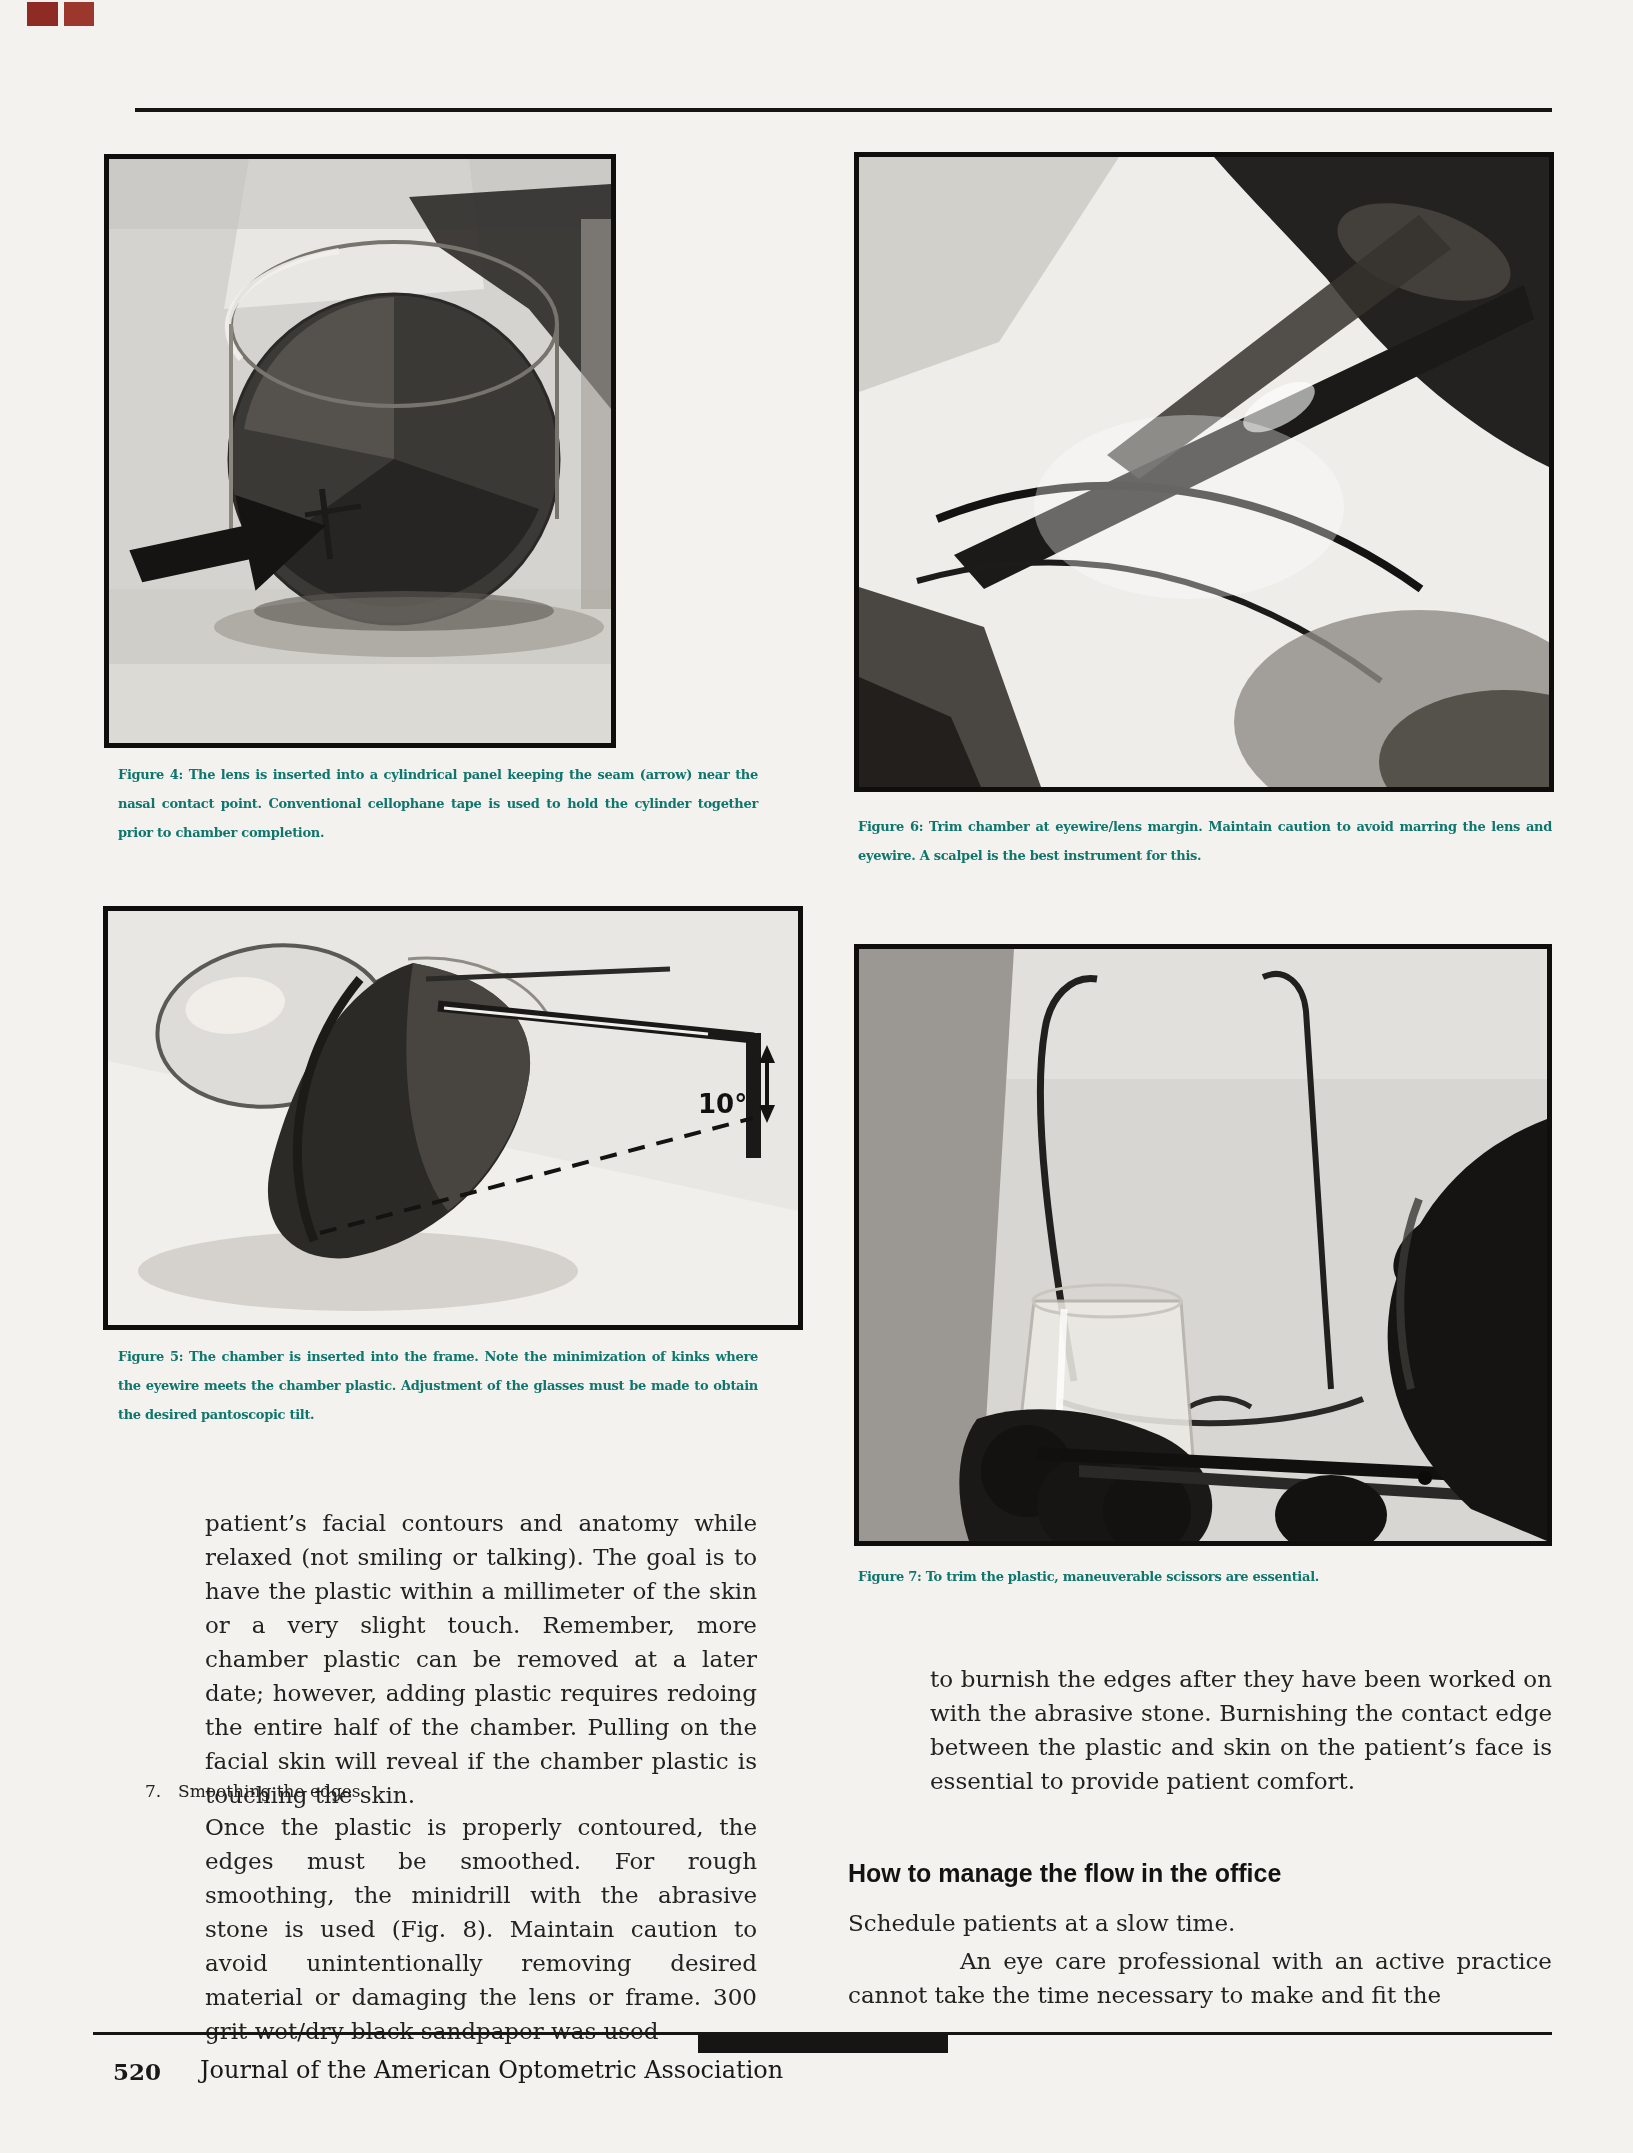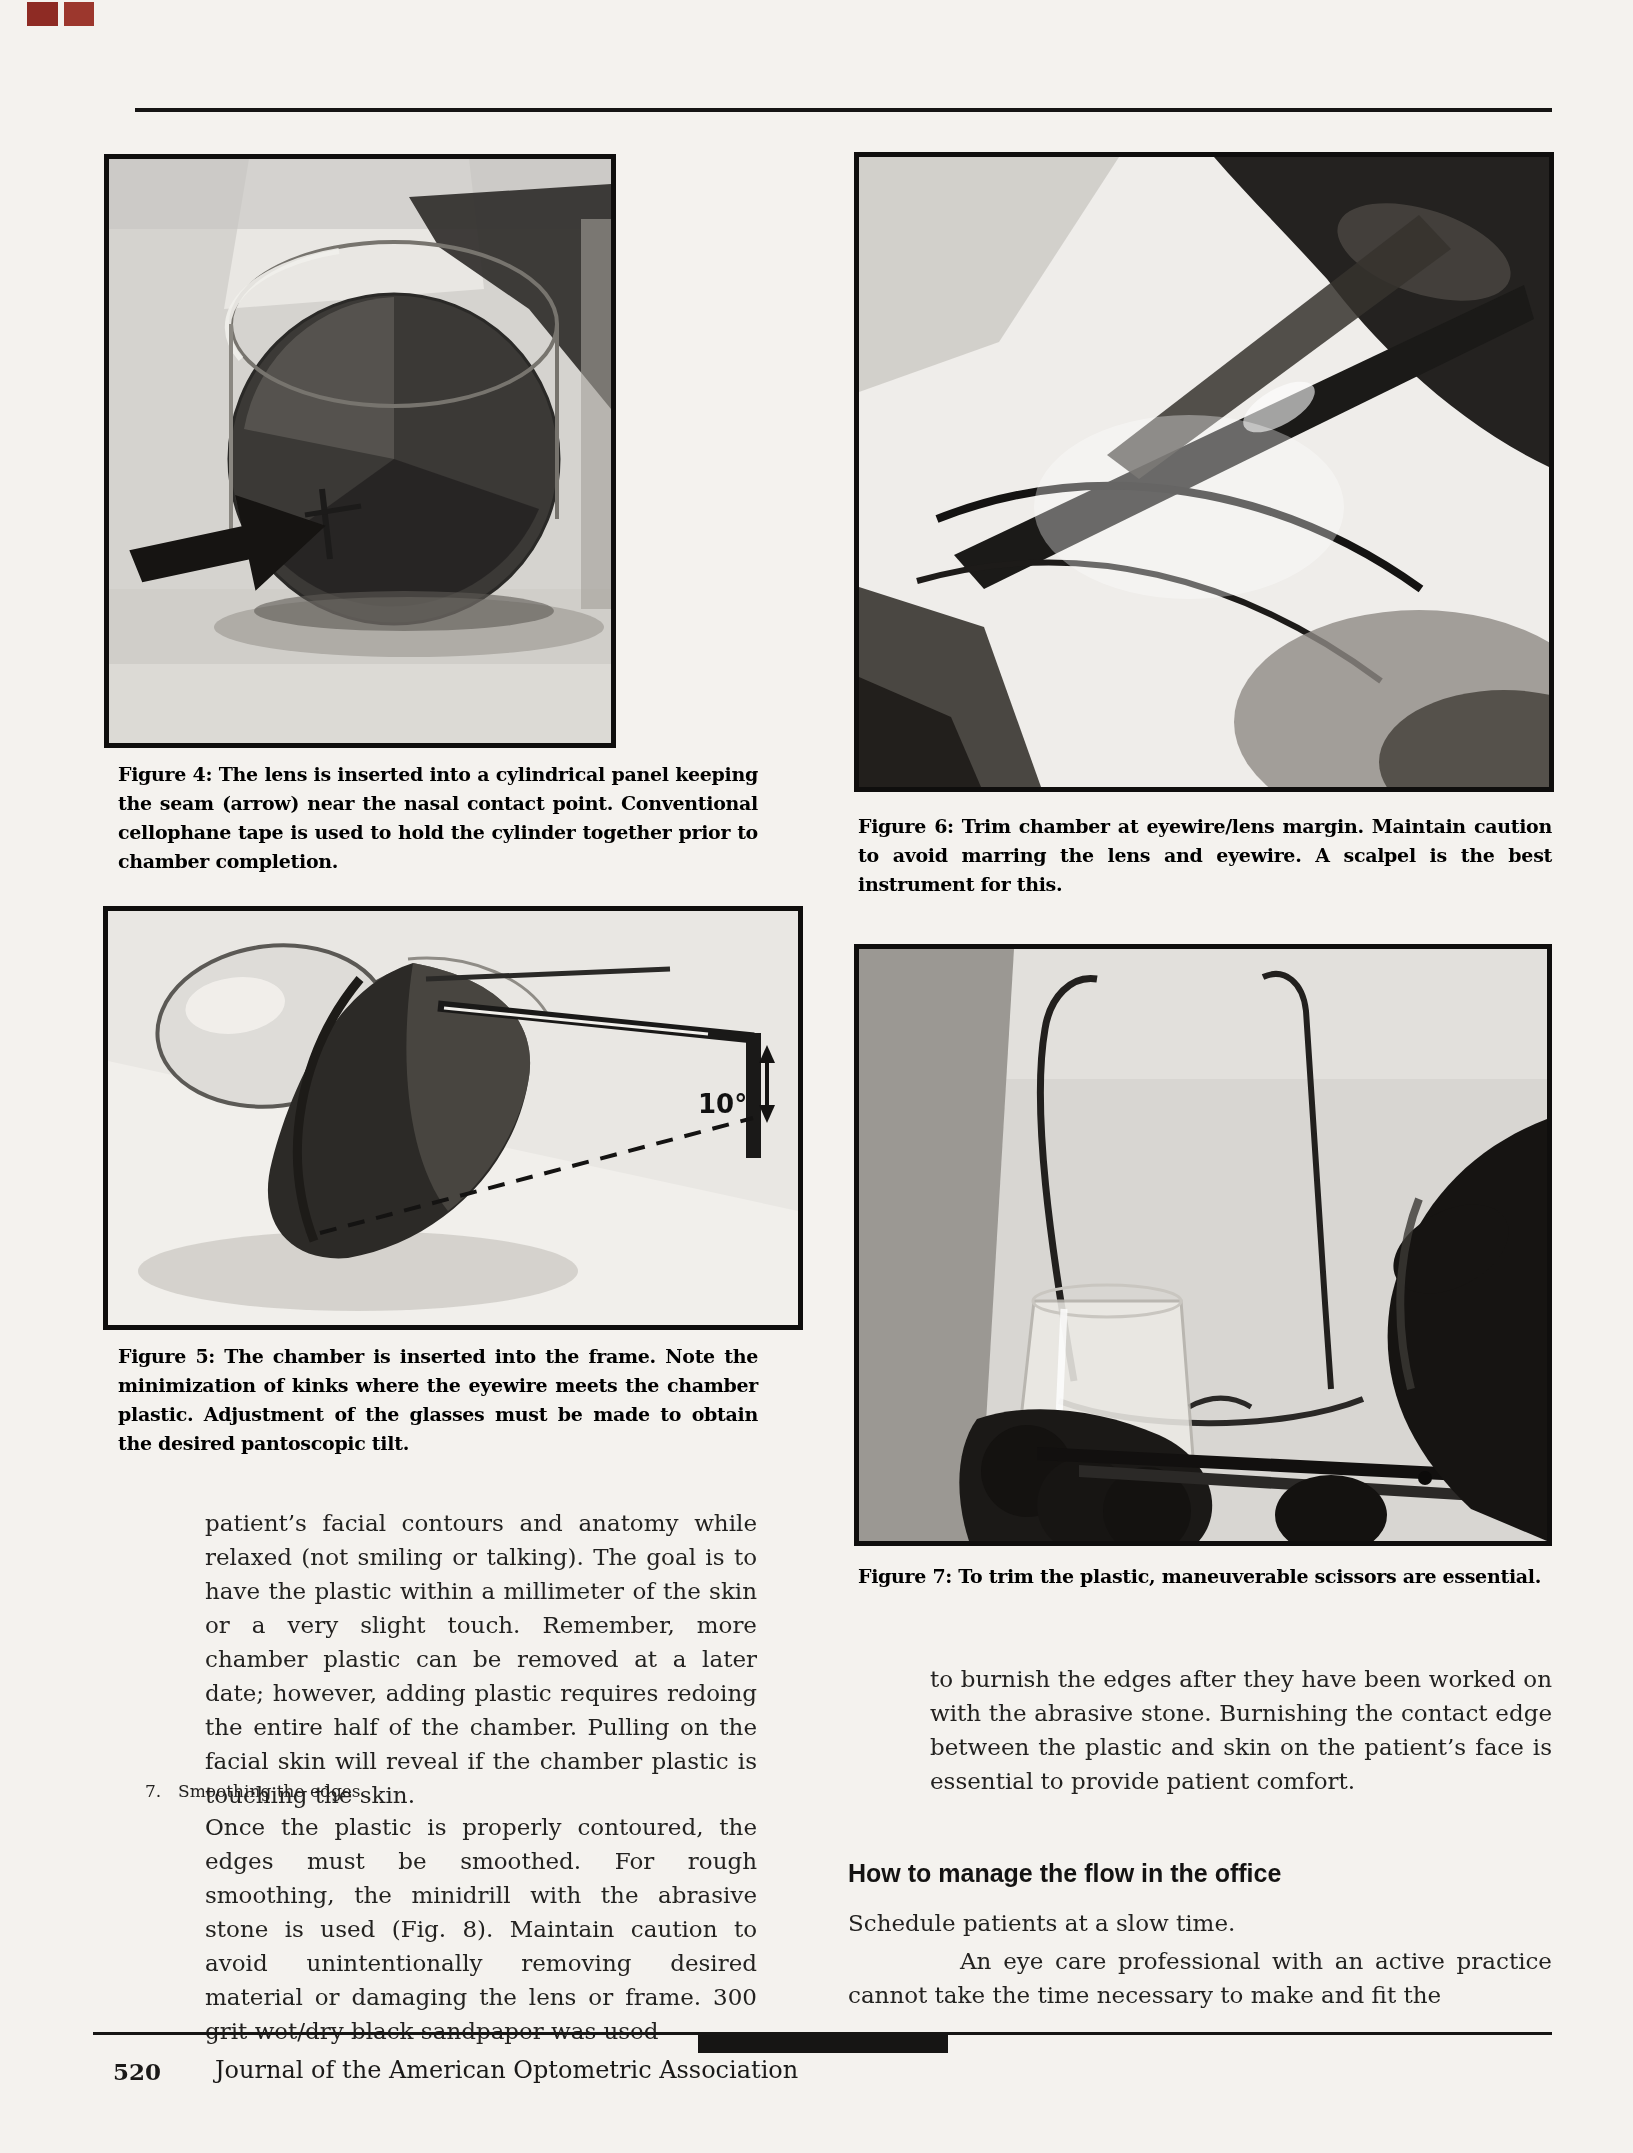--- a/index.html
+++ b/index.html
@@ -19,24 +19,24 @@
     border:5px solid #0f0e0d;
     box-sizing:border-box;
     background:#bef264;
     overflow:hidden;
     text-align:right;
   }
   .photo-frame svg{display:block;width:100%;height:100%;}
   .caption{
     position:absolute;
     font-weight:bold;
-    font-size:19px;line-height:29px;
+    font-size:13px;line-height:29px;
     letter-spacing:-0.3px;
     text-align:justify;
-    color:#000000;
+    color:#0f766e;
   }
   .bodytext{
     position:absolute;
     font-size:23px;line-height:34px;
     text-align:justify;
     color:#232220;
   }
   .list-item{
     position:absolute;
     font-size:17px;line-height:34px;
@@ -58,21 +58,21 @@
     color:#232220;
     white-space:nowrap;
     text-align:center;
   }
   .footer-num{
     position:absolute;
     font-weight:bold;font-size:23px;color:#1a1918;text-align:right;
   }
   .footer-journal{
     position:absolute;
-    font-size:24px;color:#1a1918;white-space:nowrap;margin-left:15px;
+    font-size:24px;color:#1a1918;white-space:nowrap;
   }
   .angle-label{
     position:absolute;
     font-family:"DejaVu Sans", sans-serif;
     font-weight:bold;
     font-size:26px;color:#111;
   }
 </style>
 </head>
 <body>

